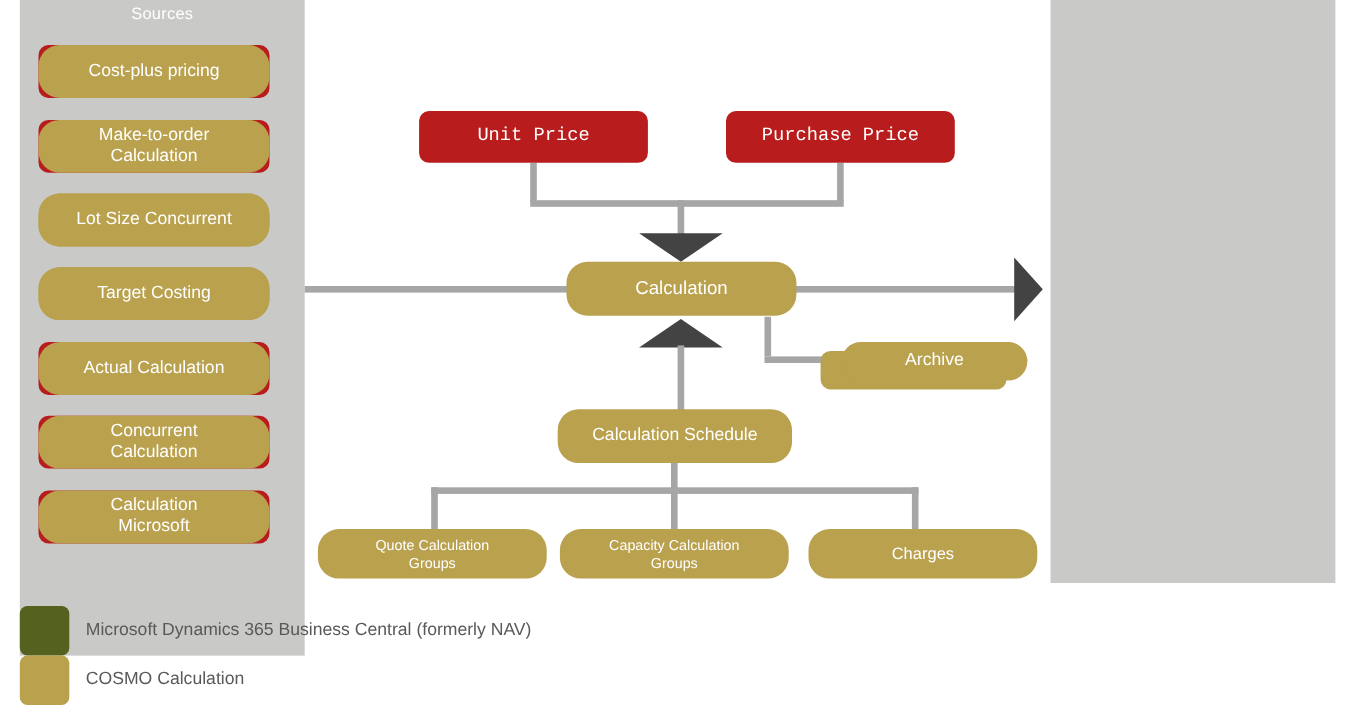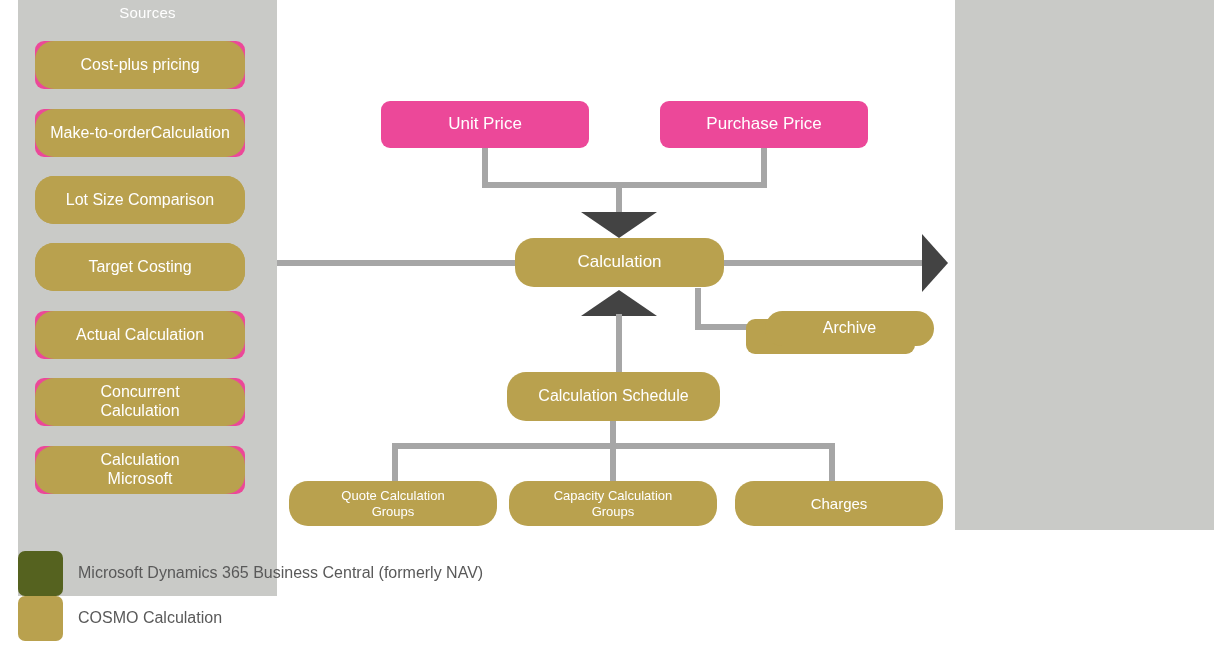--- a/index.html
+++ b/index.html
@@ -20,21 +20,21 @@
     text-align:center;color:#ffffff;font-size:15px;letter-spacing:.2px;
   }
 
   
   .node{
     position:absolute;border-radius:9px;color:#ffffff;
     display:flex;align-items:center;justify-content:center;
     text-align:center;line-height:1.18;box-sizing:border-box;
     padding:2px 6px;
   }
-  .green{background:#ec4899;}
+  .green{background:#b91c1c;font-family:Liberation Mono, monospace;}
   .gold{background:#b9a14e;border-radius:19px;}
 
   .f17{font-size:17px;}
   .f16{font-size:16px;}
   .f15{font-size:15px;}
   .f13{font-size:13px;}
 
   
   .side-node{left:35px;width:210px;height:48px;}
 
@@ -94,26 +94,26 @@
   </div>
   <div class="node green side-node f17" style="top:446px;">
     <span>Production Order</span>
   </div>
 
   <div class="panel" id="panel-right"></div>
 
   <div class="node gold side-node f16" style="top:41px;">
     <span>Cost-plus pricing</span>
   </div>
-  <div class="node gold side-node f16" style="top:109px;">
+  <div class="node gold side-node f16" style="top:109px;flex-direction:column;">
     <span>Make-to-order</span>
     <span>Calculation</span>
   </div>
   <div class="node gold side-node f16" style="top:176px;">
-    <span>Lot Size Comparison</span>
+    <span>Lot Size Concurrent</span>
   </div>
   <div class="node gold side-node f16" style="top:243px;">
     <span>Target Costing</span>
   </div>
   <div class="node gold side-node f16" style="top:311px;">
     <span>Actual Calculation</span>
   </div>
   <div class="node gold side-node f16" style="top:378px;flex-direction:column;">
     <span>Concurrent</span>
     <span>Calculation</span>

